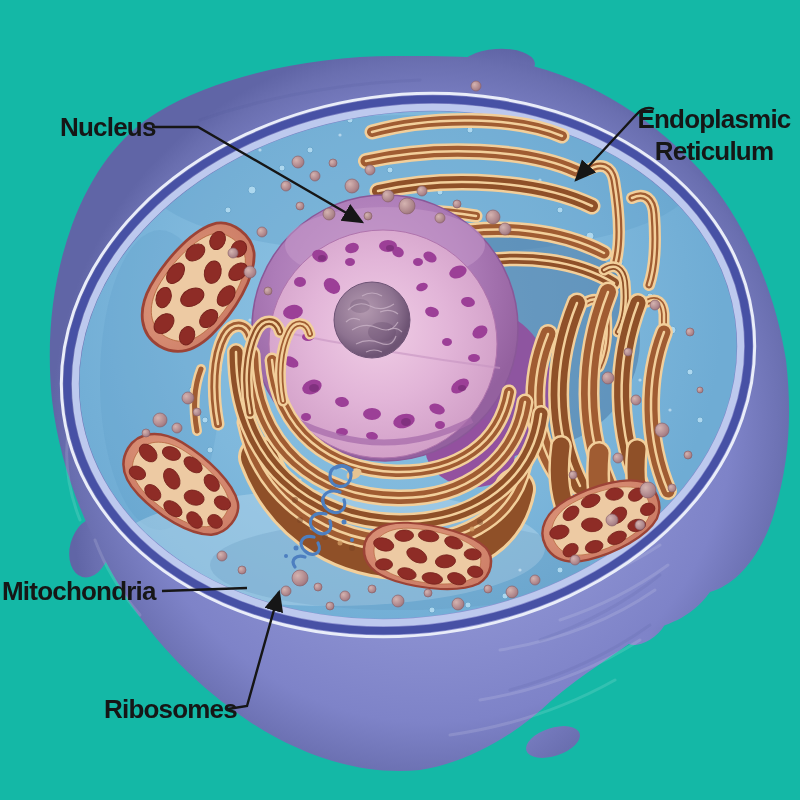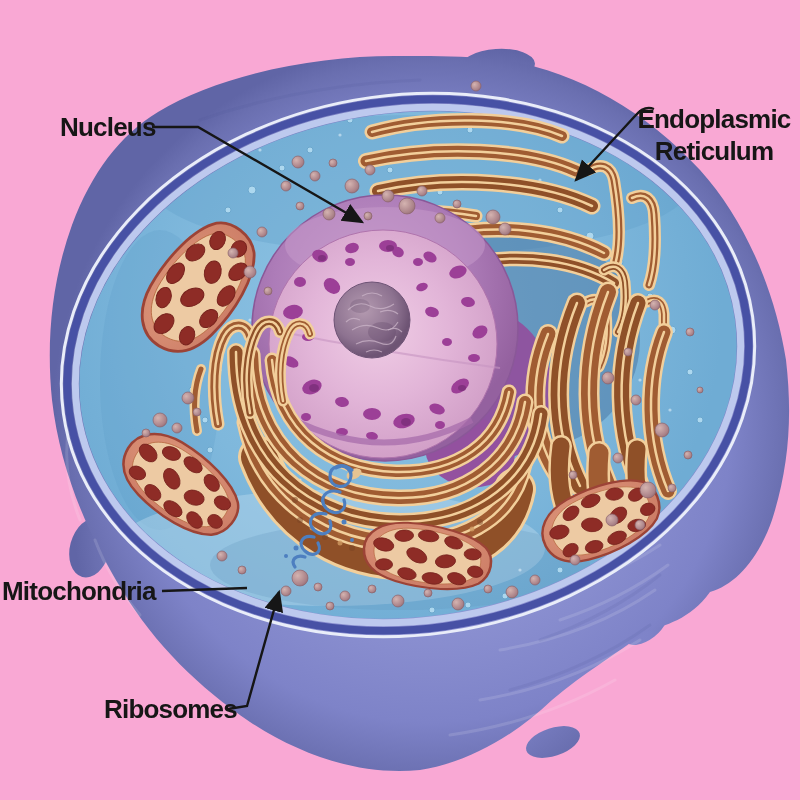--- a/index.html
+++ b/index.html
@@ -1,16 +1,16 @@
 <!DOCTYPE html>
 <html><head>
 <meta charset="utf-8">
 <style>
   html,body{margin:0;padding:0;background:#ffffff;}
-  .stage{position:relative;width:800px;height:800px;background:#f9a8d4;overflow:hidden;
+  .stage{position:relative;width:800px;height:800px;background:#14b8a6;overflow:hidden;
          font-family:"Liberation Sans",sans-serif;}
   svg{display:block;}
   
   .ro{fill:none;stroke:#f2cf9b;stroke-linecap:round;}
   .rm{fill:none;stroke:#a05c32;stroke-linecap:round;}
   .rm2{fill:none;stroke:#8f5028;stroke-linecap:round;}
   .rc{fill:none;stroke:#f2cf9b;stroke-linecap:round;stroke-width:2.5;}
   
   .mo{fill:url(#mg);stroke:#9c4336;stroke-width:3;}
   .min{fill:#edcaa3;stroke:#b5673f;stroke-width:1;}

